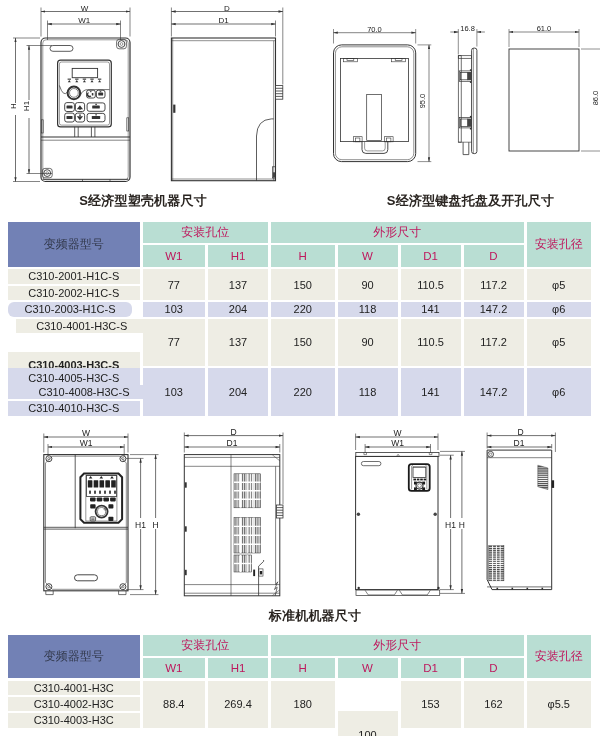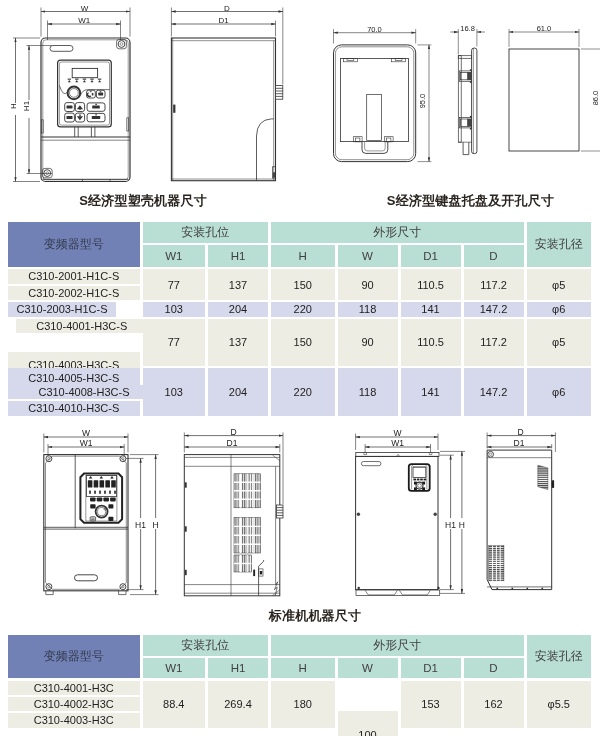--- a/index.html
+++ b/index.html
@@ -1,19 +1,19 @@
 <!DOCTYPE html>
 <html><head>
 <meta charset="utf-8">
 <style>
   html,body{margin:0;padding:0;}
   body{width:600px;height:736px;background:#ffffff;font-family:"Liberation Sans",sans-serif;position:relative;overflow:hidden;}
   .cell{position:absolute;display:flex;align-items:center;justify-content:center;font-family:"Liberation Sans",sans-serif;}
   .blue{background:#7281b5;color:#333a4e;font-size:12px;}
-  .teal{background:#b9ded3;color:#404040;font-size:12px;}
+  .teal{background:#b9ded3;color:#be185d;font-size:12px;}
   .light{background:#eeede4;color:#222222;font-size:11px;}
   .lav{background:#d6d9eb;color:#222222;font-size:11px;}
   .cap{position:absolute;font-weight:bold;font-size:13px;color:#2a2521;letter-spacing:0.2px;white-space:nowrap;transform:translateX(-50%);}
   svg{position:absolute;left:0;}
   svg text{font-family:"Liberation Sans",sans-serif;fill:#222;}
 </style>
 </head>
 <body>
 
 <svg id="svgtop" style="top:0" width="600" height="220" viewBox="0 0 600 220">
@@ -273,24 +273,24 @@
 
 <div class="cell teal" style="left:142.5px;top:245px;width:62.5px;height:22px;font-size:11.5px;">W1</div>
 <div class="cell teal" style="left:208px;top:245px;width:60px;height:22px;font-size:11.5px;">H1</div>
 <div class="cell teal" style="left:271px;top:245px;width:63.5px;height:22px;font-size:11.5px;">H</div>
 <div class="cell teal" style="left:337.5px;top:245px;width:60px;height:22px;font-size:11.5px;">W</div>
 <div class="cell teal" style="left:400.5px;top:245px;width:60px;height:22px;font-size:11.5px;">D1</div>
 <div class="cell teal" style="left:463.5px;top:245px;width:60px;height:22px;font-size:11.5px;">D</div>
 
 <div class="cell light" style="left:8px;top:269.0px;width:131.5px;height:14.5px;">C310-2001-H1C-S</div>
 <div class="cell light" style="left:8px;top:285.5px;width:131.5px;height:14.5px;">C310-2002-H1C-S</div>
-<div class="cell lav" style="left:8px;top:302.0px;width:108px;height:14.5px;">C310-2003-H1C-S</div>
+<div class="cell lav" style="left:8px;top:302.0px;width:124px;height:14.5px;border-radius:6px;">C310-2003-H1C-S</div>
 <div class="cell light" style="left:16px;top:318.5px;width:131.5px;height:14.5px;">C310-4001-H3C-S</div>
 <div class="cell light" style="left:8px;top:335.0px;width:131.5px;height:14.5px;margin-top:44px;">C310-4002-H3C-S</div>
-<div class="cell light" style="left:8px;top:351.5px;width:131.5px;height:26px;">C310-4003-H3C-S</div>
+<div class="cell light" style="left:8px;top:351.5px;width:131.5px;height:26px;font-weight:bold;">C310-4003-H3C-S</div>
 <div class="cell lav" style="left:8px;top:368.0px;width:131.5px;height:20px;">C310-4005-H3C-S</div>
 <div class="cell lav" style="left:8px;top:384.5px;width:152px;height:14.5px;">C310-4008-H3C-S</div>
 <div class="cell lav" style="left:8px;top:401.0px;width:131.5px;height:14.5px;">C310-4010-H3C-S</div>
 
 <div class="cell light" style="left:142.5px;top:269px;width:62.5px;height:31px;">77</div>
 <div class="cell light" style="left:208px;top:269px;width:60px;height:31px;">137</div>
 <div class="cell light" style="left:271px;top:269px;width:63.5px;height:31px;">150</div>
 <div class="cell light" style="left:337.5px;top:269px;width:60px;height:31px;">90</div>
 <div class="cell light" style="left:400.5px;top:269px;width:60px;height:31px;">110.5</div>
 <div class="cell light" style="left:463.5px;top:269px;width:60px;height:31px;">117.2</div>

